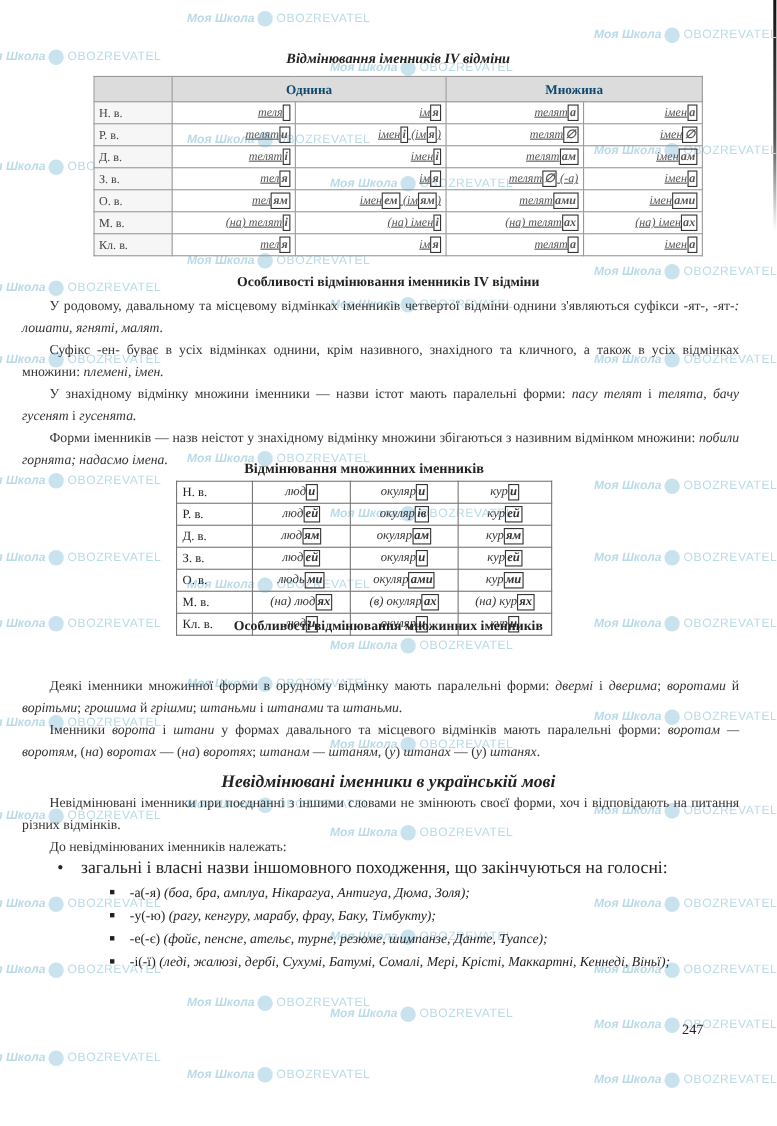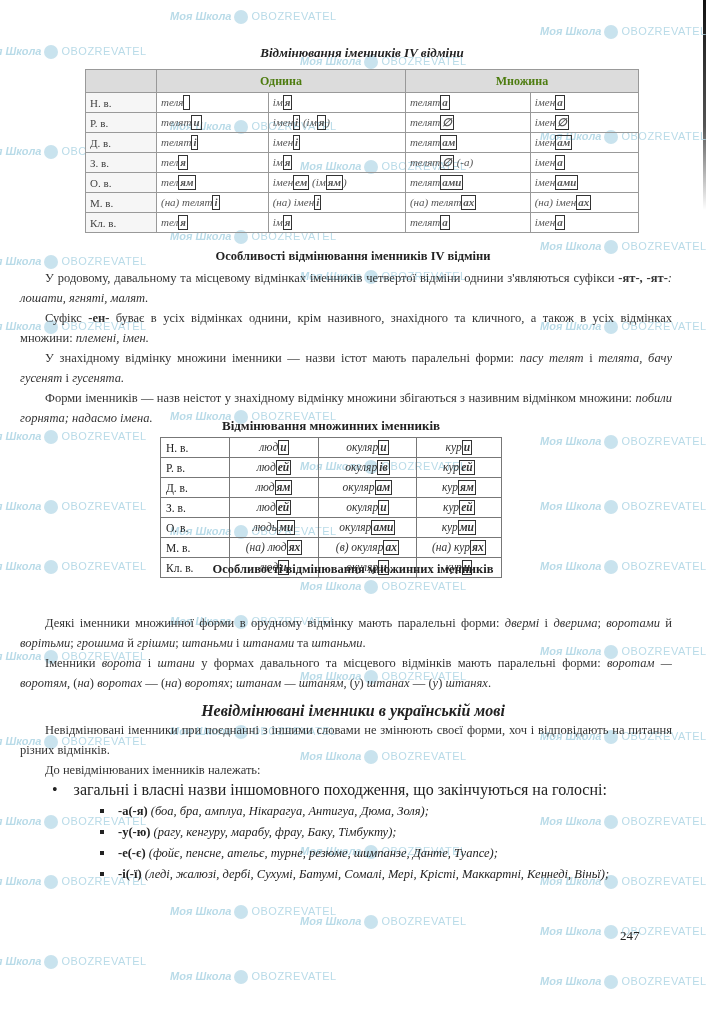--- a/index.html
+++ b/index.html
@@ -12,36 +12,36 @@
   .wm .brand { font-style: italic; font-weight: bold; }
   .wm .circ { display: inline-block; width: 14px; height: 14px; border-radius: 50%; background: #c9e3ee; vertical-align: middle; margin: 0 3px; }
   .wm .obz { letter-spacing: 0.5px; }
 
   .h-it { text-align: center; font-style: italic; font-weight: bold; font-size: 13px; }
   .h-b { text-align: center; font-weight: bold; font-size: 12.5px; }
 
   table { border-collapse: collapse; }
   .t4 { position: absolute; left: 85px; top: 69px; width: 554px; font-size: 11px; color: #555; }
   .t4 td, .t4 th { border: 1px solid #999; height: 19px; padding: 0 4px; }
-  .t4 th { background: #dcdcdc; font-weight: bold; color: #4d7c0f; font-size: 12px; height: 22px; }
+  .t4 th { background: #dcdcdc; font-weight: bold; color: #0c4a6e; font-size: 12px; height: 22px; }
   .t4 td.case { width: 62px; text-align: left; color: #444; background: #f6f6f6; }
-  .t4 td.f { text-align: left; font-style: italic; }
+  .t4 td.f { text-align: right; font-style: italic; text-decoration: underline; }
   .t4 th.c0 { background: #dcdcdc; }
 
   .tpl { position: absolute; left: 160px; top: 437px; width: 342px; font-size: 11.5px; color: #333; }
   .tpl td { border: 1px solid #777; height: 19px; padding: 0 5px; }
   .tpl td.case { width: 58px; color: #222; }
   .tpl td.f { text-align: center; font-style: italic; }
 
   .end { display: inline-block; border: 1px solid #333; padding: 0 1px; font-weight: bold; line-height: 13px; font-style: italic; }
 
   .p { position: absolute; left: 20px; width: 652px; font-size: 12.5px; line-height: 20px; text-align: justify; color: #333; }
   .p .ind { display: inline-block; width: 25px; }
   .it { font-style: italic; }
-  .b { font-weight: bold; }
+  .b { font-weight: normal; }
   .ul1 { position: absolute; left: 52px; font-size: 16px; line-height: 20px; }
   .ul2 { position: absolute; left: 100px; width: 570px; font-size: 12.5px; line-height: 21px; margin: 0; padding: 0; list-style: none; }
   .ul2 li { position: relative; padding-left: 18px; }
   .ul2 li::before { content: ""; position: absolute; left: 0; top: 8px; width: 4px; height: 4px; background: #222; }
   .pageno { position: absolute; left: 620px; top: 928px; font-size: 13px; font-weight: normal; color: #222; }
 </style>
 </head>
 <body>
 
 <div class="edge"></div>

